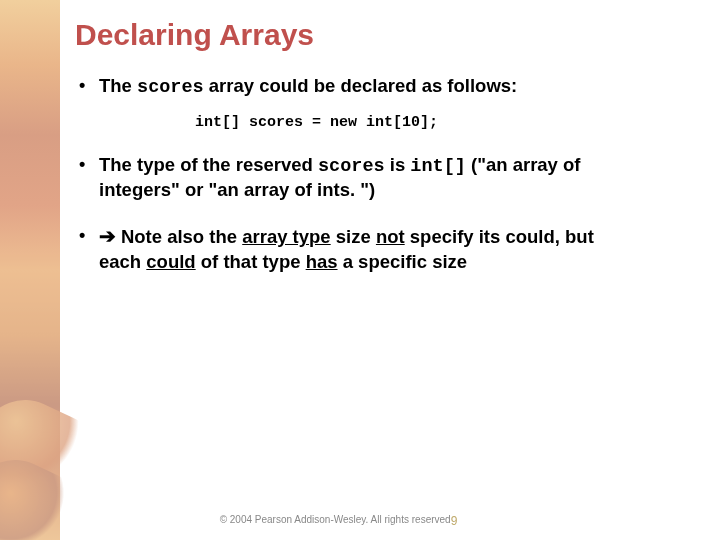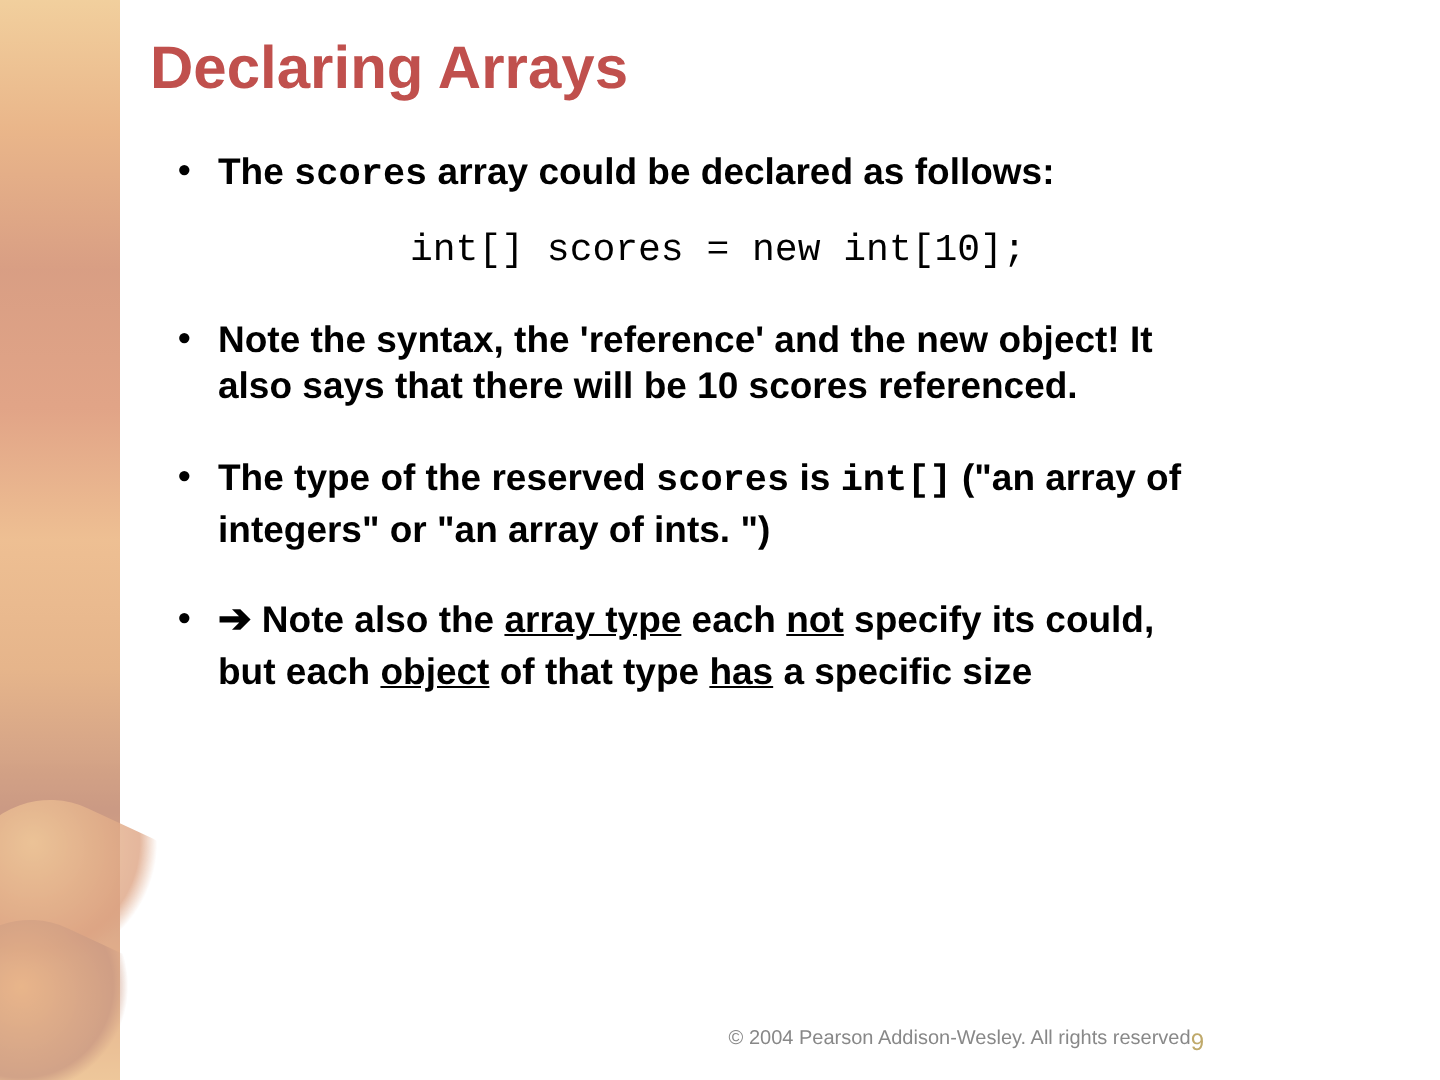--- a/index.html
+++ b/index.html
@@ -51,21 +51,21 @@
     bottom: 30px;
   }
   .title {
     font-size: 30px;
     font-weight: bold;
     color: #c0504d;
     margin: 0 0 22px 0;
   }
   ul.bullets {
     list-style: none;
-    margin: 10px;
+    margin: 0;
     padding: 0;
   }
   ul.bullets > li {
     position: relative;
     padding-left: 24px;
     font-size: 18.5px;
     font-weight: bold;
     color: #000;
     margin-bottom: 22px;
     line-height: 1.28;
@@ -76,37 +76,37 @@
     left: 4px;
     top: 0;
     font-size: 18px;
   }
   .code {
     font-family: "Courier New", Courier, monospace;
     font-weight: bold;
   }
   .code-line {
     font-family: "Courier New", Courier, monospace;
-    font-weight: normal;
-    font-size: 19px;
+    font-weight: bold;
+    font-size: 15px;
     margin: -8px 0 22px 0;
     padding-left: 120px;
   }
   .u { text-decoration: underline; }
   .arrow {
     font-family: Arial, sans-serif;
     font-size: 20px;
   }
   .footer {
     position: absolute;
     left: 75px;
     right: 30px;
     bottom: 12px;
     display: flex;
-    justify-content: flex-end;
+    justify-content: center;
     color: #888;
     font-size: 10px;
   }
   .footer .pagenum {
     color: #bfa96a;
     font-size: 12px;
   }
 </style>
 </head>
 <body>
@@ -118,30 +118,27 @@
     <h1 class="title">Declaring Arrays</h1>
 
     <ul class="bullets">
 
       <li>
         <span>The </span><span class="code">scores</span><span> array could be declared as follows:</span>
       </li>
 
       <div class="code-line">int[] scores = new int[10];</div>
 
-      <li>
-        <span>Note the syntax, the 'reference' and the new object! It also says that there will be 10 scores referenced.</span>
-      </li>
 
       <li>
         <span>The type of the reserved </span><span class="code">scores</span><span> is </span><span class="code">int[]</span><span> ("an array of integers" or "an array of ints. ")</span>
       </li>
 
       <li>
-        <span class="arrow">➔</span><span>  Note also the </span><span class="u">array type</span><span> each </span><span class="u">not</span><span> specify its could, but each </span><span class="u">object</span><span> of that type </span><span class="u">has</span><span> a specific size</span>
+        <span class="arrow">➔</span><span>  Note also the </span><span class="u">array type</span><span> size </span><span class="u">not</span><span> specify its could, but each </span><span class="u">could</span><span> of that type </span><span class="u">has</span><span> a specific size</span>
       </li>
 
 
     </ul>
   </div>
 
   <div class="footer">
     <span>© 2004 Pearson Addison-Wesley. All rights reserved</span>
     <span class="pagenum">9</span>
   </div>

